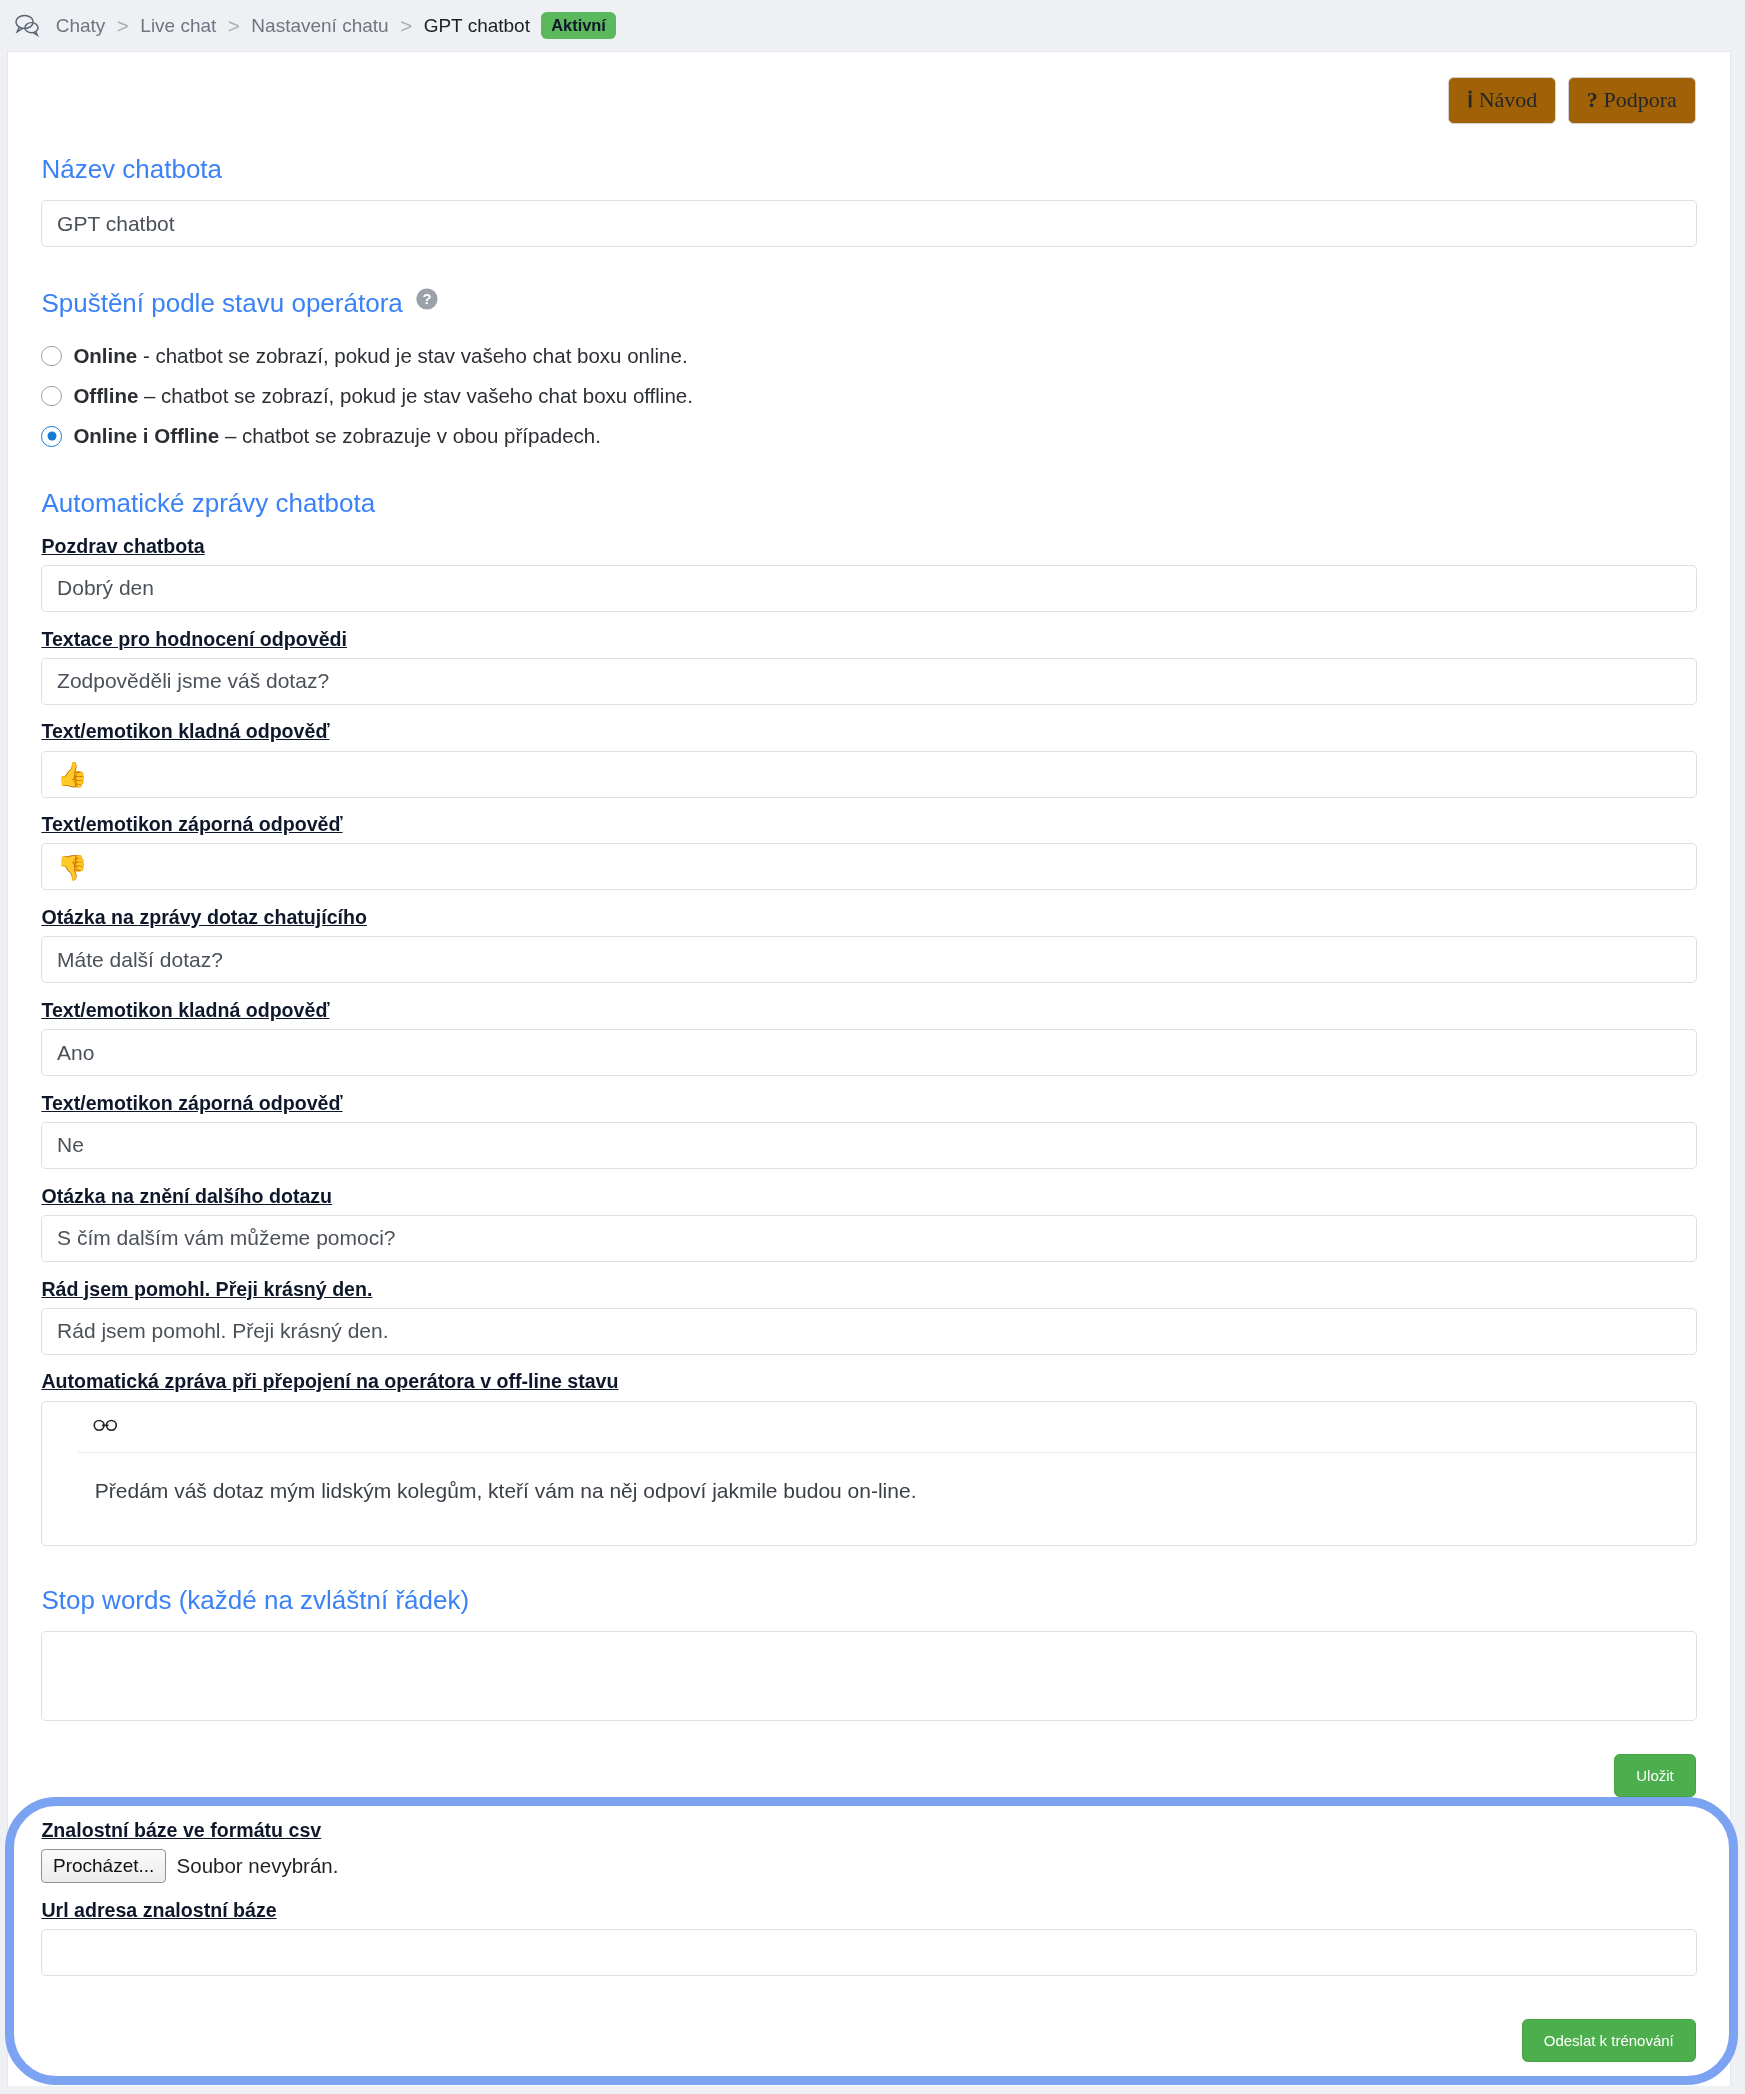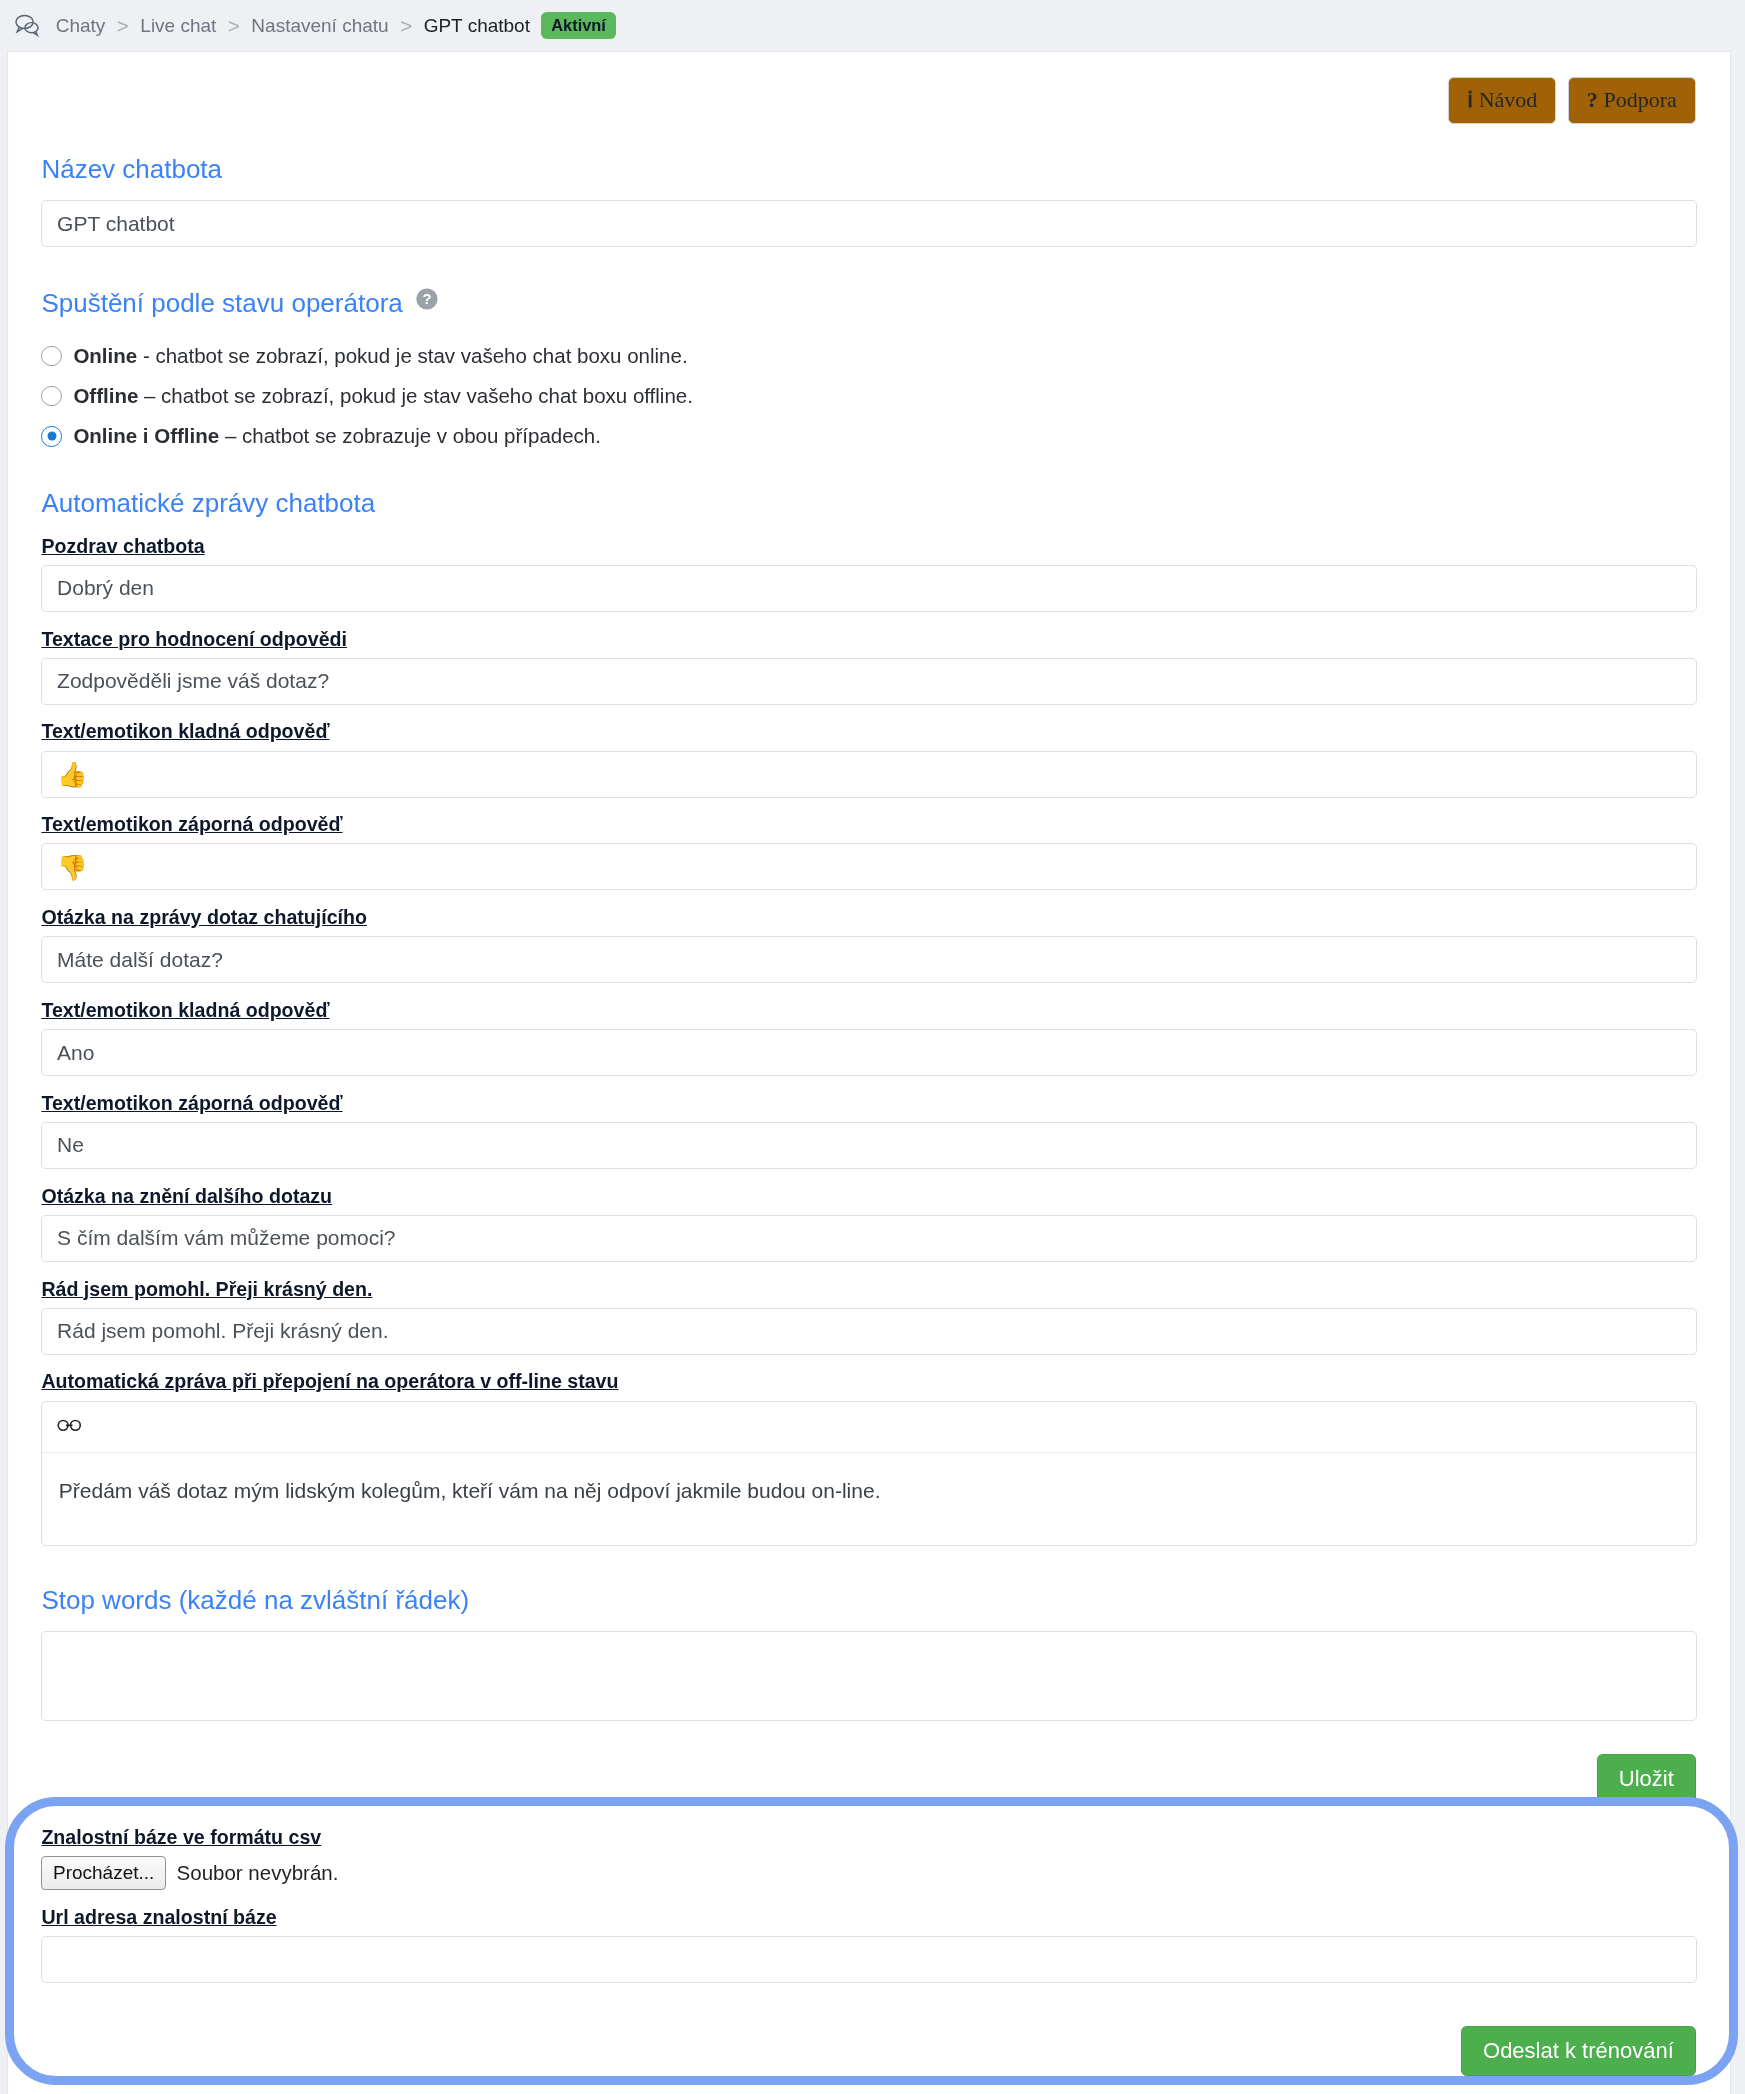--- a/index.html
+++ b/index.html
@@ -115,20 +115,21 @@
     align-items: center;
   }
   .text-input.emoji { font-size: 24.5px; padding-top: 1.6px; }
 
   
   .rte {
     border: 0.8px solid #dcdfe3;
     border-radius: 4.9px;
     overflow: hidden;
     background: #fff;
+    padding-left: 36px;
   }
   .rte-toolbar {
     height: 51px;
     border-bottom: 0.8px solid #e9ebee;
     display: flex;
     align-items: center;
     padding: 0 14.7px;
   }
   .rte-body {
     min-height: 92px;
@@ -175,21 +176,21 @@
     border-radius: 50%;
     background: #1679d6;
   }
   .radio-row b { font-weight: bold; }
 
   
   .btn-green {
     background: #4cae4c;
     border: 0.8px solid #45a145;
     color: #fff;
-    font-size: 22px;
+    font-size: 15px;
     border-radius: 5.7px;
     padding: 13px 21px;
     cursor: pointer;
     line-height: 1;
     white-space: nowrap;
   }
   .save-row {
     display: flex;
     justify-content: flex-end;
     margin-top: 33px;

